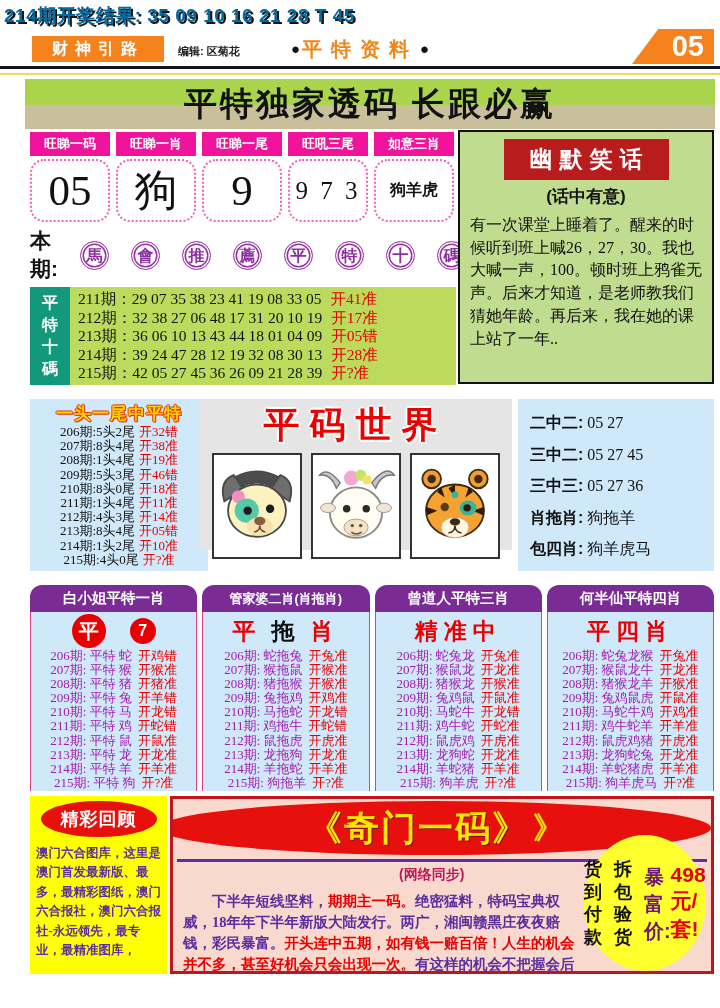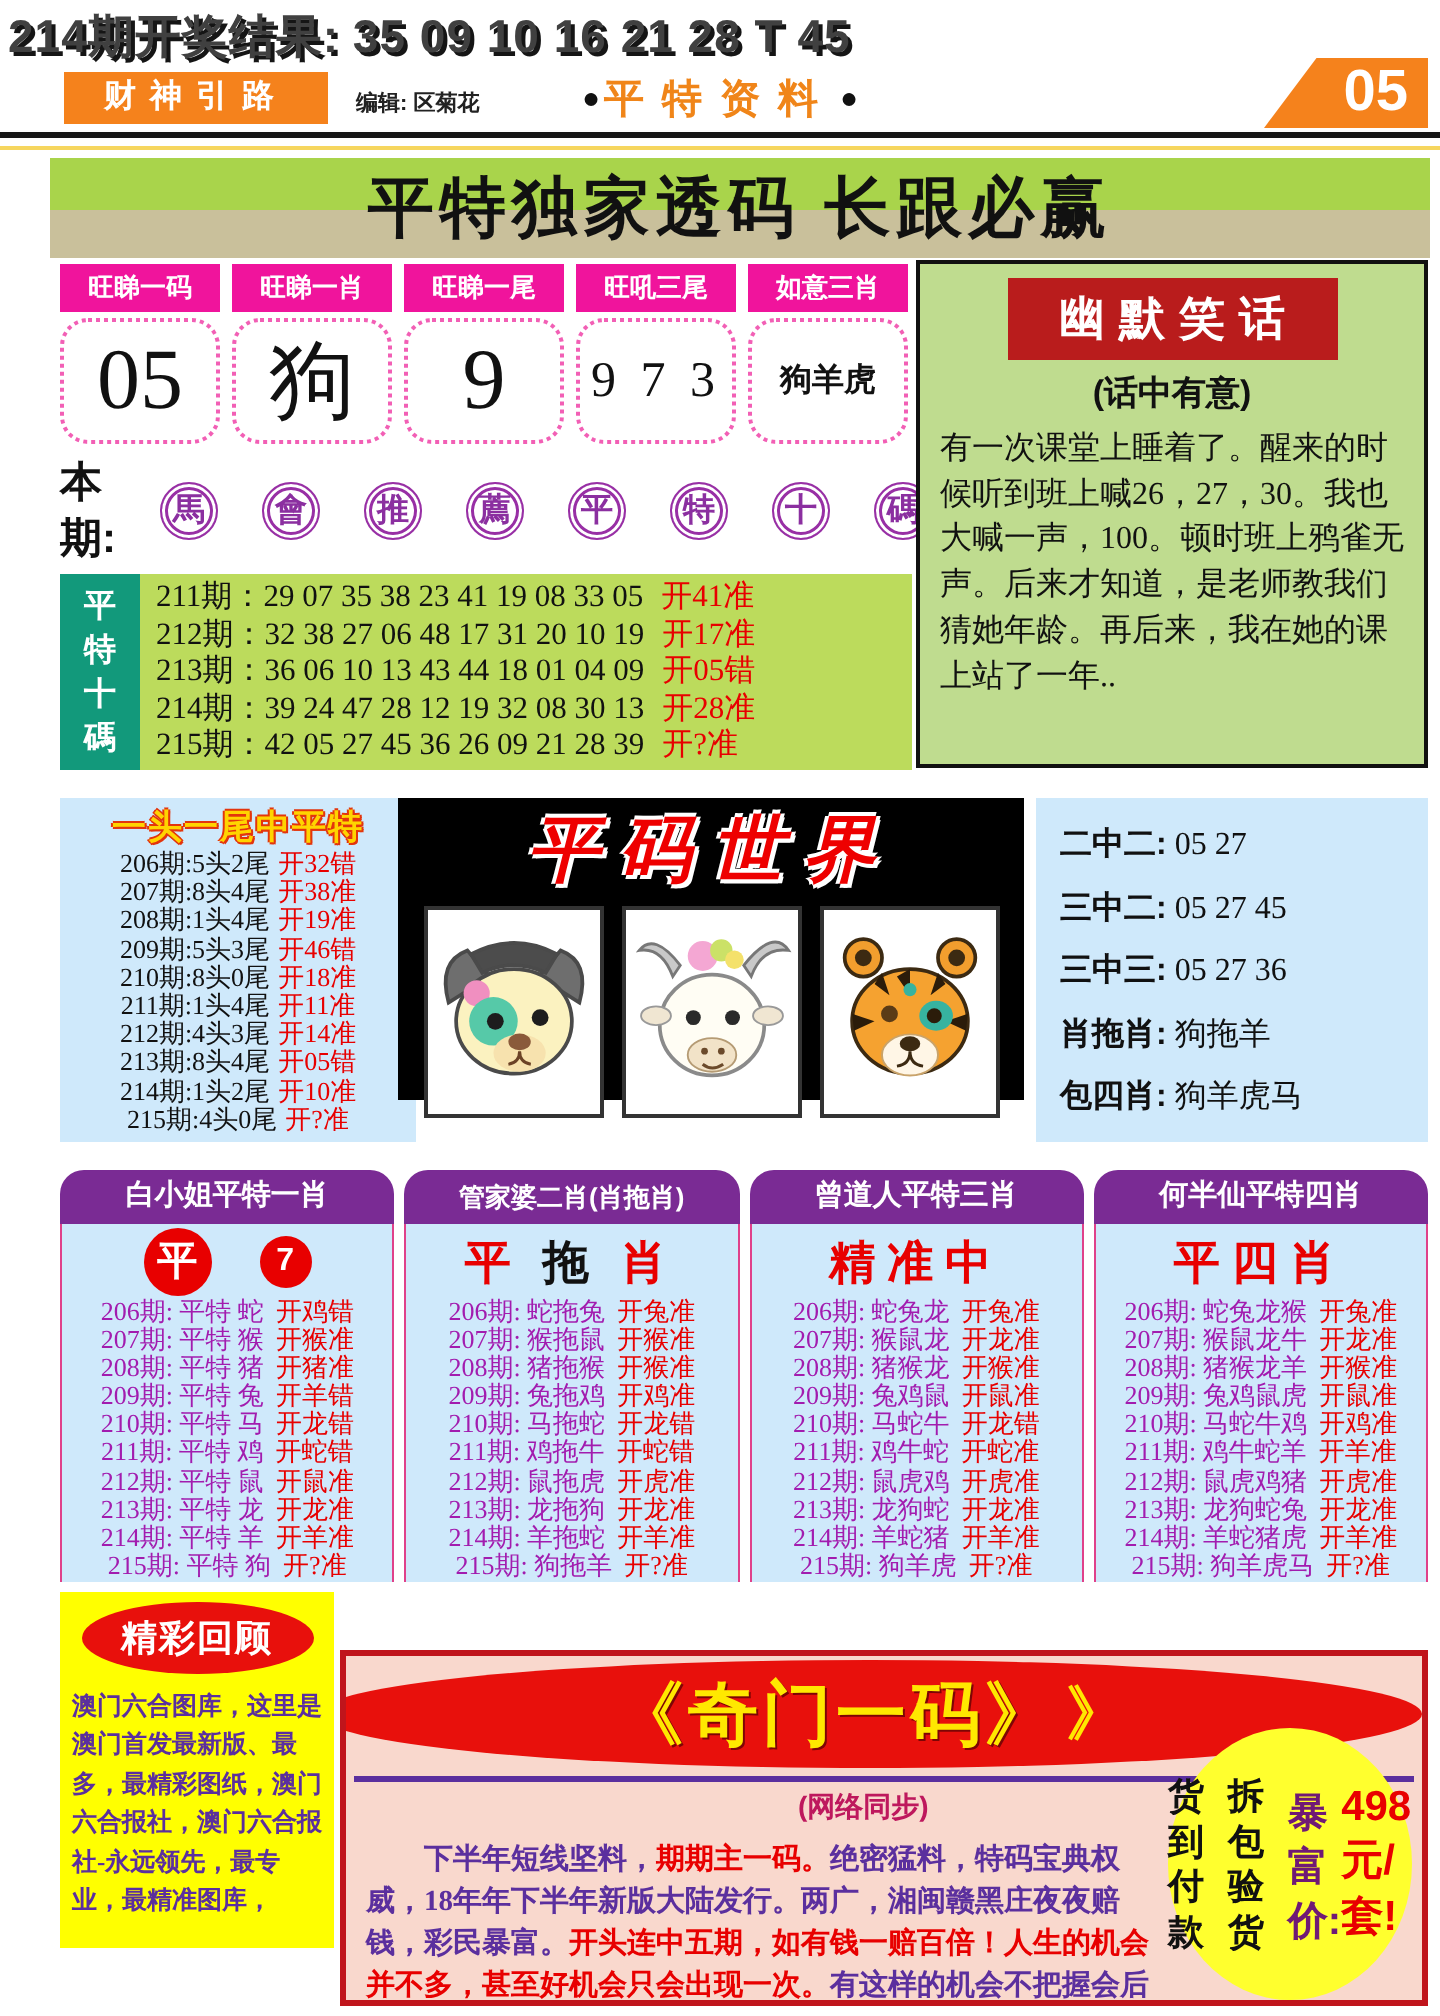--- a/index.html
+++ b/index.html
@@ -1,20 +1,20 @@
 <!DOCTYPE html>
 <html><head>
 <meta charset="utf-8">
 <style>
   html,body{margin:0;padding:0;background:#fff;}
   .page{position:relative;width:720px;height:1008px;background:#fff;overflow:hidden;
         font-family:"Liberation Sans","DejaVu Sans",sans-serif;}
 
   
-  .result-line{position:absolute;left:4px;top:3px;font-size:23px;font-weight:bold;color:#404040;
+  .result-line{position:absolute;left:4px;top:3px;font-size:19px;font-weight:bold;color:#0369a1;
                letter-spacing:.5px;text-shadow:2px 2px 0 #151515;white-space:nowrap;}
   .brand-box{position:absolute;left:32px;top:36px;width:132px;height:26px;background:#f5821c;
              color:#fff;font-size:16px;font-weight:bold;text-align:center;line-height:26px;letter-spacing:7px;}
   .editor{position:absolute;left:178px;top:44px;font-size:11px;color:#222;font-weight:bold;}
   .section-title{position:absolute;left:0;right:0;top:36px;text-align:center;font-size:20px;font-weight:bold;}
   .section-title .st-text{color:#f08519;letter-spacing:9px;margin:0 2px;}
   .section-title .dot{color:#111;font-size:15px;vertical-align:2px;}
   .page-no{position:absolute;right:6px;top:29px;width:82px;height:35px;background:#f5821c;
            clip-path:polygon(32% 0,100% 0,100% 100%,0 100%);color:#fff;font-size:29px;font-weight:bold;
            text-align:right;line-height:35px;padding-right:10px;box-sizing:border-box;}
@@ -69,21 +69,21 @@
 
   
   .headtail{position:absolute;left:30px;top:399px;width:178px;height:172px;background:#cfe9fb;
             padding-top:3px;box-sizing:border-box;}
   .ht-title{text-align:center;font-size:17px;font-weight:bold;color:#ffd400;letter-spacing:1px;
             text-shadow:-1px 0 #e3350d,1px 0 #e3350d,0 -1px #e3350d,0 1px #e3350d,1px 1px #e3350d;}
   .ht-row{font-size:13px;line-height:14.2px;text-align:center;color:#111;white-space:nowrap;
           font-family:"Liberation Serif","DejaVu Serif",serif;}
   .ht-row .res{color:#e80000;margin-left:4px;}
 
-  .pingma{position:absolute;left:199px;top:399px;width:313px;height:151px;background:#000000;font-style:italic;}
+  .pingma{position:absolute;left:199px;top:399px;width:313px;height:151px;background:#e5e5e5;}
   .pm-title{text-align:center;font-size:36px;font-weight:bold;color:#ee0000;letter-spacing:10px;
             margin-top:2px;text-shadow:-2px 0 #fff,2px 0 #fff,0 -2px #fff,0 2px #fff,2px 2px #fff;}
   .pm-boxes{display:flex;justify-content:center;gap:9px;margin-top:3px;}
   .animal-box{width:90px;height:106px;background:#fff;border:2px solid #333;box-sizing:border-box;
               display:flex;align-items:center;justify-content:center;}
 
   .combos{position:absolute;left:518px;top:399px;width:196px;height:172px;background:#cfe9fb;
           padding:8px 0 0 12px;box-sizing:border-box;}
   .cb-row{font-size:16px;line-height:31.5px;white-space:nowrap;}
   .cb-row .lbl{font-weight:bold;color:#111;}
@@ -109,21 +109,21 @@
   .frow .fp{color:#a21caf;} .frow .fr{color:#e80000;}
 
   
   .recall{position:absolute;left:30px;top:796px;width:137px;height:178px;background:#ffff00;
           padding:5px 6px 0 6px;box-sizing:border-box;}
   .recall-title{width:116px;height:36px;margin:0 auto;background:#e8100c;border-radius:50%;color:#fff;
                 font-size:18px;font-weight:bold;text-align:center;line-height:36px;letter-spacing:1px;}
   .recall-body{margin-top:7px;color:#5b2f9e;font-size:12.5px;font-weight:600;line-height:1.55;
                font-family:"Liberation Serif","DejaVu Serif",serif;}
 
-  .ad{position:absolute;left:170px;top:825px;width:544px;height:178px;background:#f9d8cd;
+  .ad{position:absolute;left:170px;top:796px;width:544px;height:178px;background:#f9d8cd;
       border:3px solid #c0151c;box-sizing:border-box;overflow:hidden;}
   .rocket{position:absolute;left:-14px;top:2px;width:552px;height:54px;background:#e8100c;
           border-radius:50%;display:flex;align-items:center;justify-content:center;gap:4px;}
   .rocket-text{color:#ffe800;font-size:35px;font-weight:bold;letter-spacing:2px;text-shadow:1px 1px 0 #7d0505;}
   .rocket-arrow{color:#ffe800;font-size:30px;font-weight:bold;}
   .purple-line{position:absolute;left:4px;right:4px;top:60px;height:3px;background:#5b2f9e;}
   .sync{position:absolute;left:226px;top:67px;color:#be185d;font-size:14px;font-weight:bold;}
   .ad-body{position:absolute;left:10px;top:92px;width:402px;font-size:14.5px;font-weight:bold;
            line-height:1.45;font-family:"Liberation Serif","DejaVu Serif",serif;}
   .ad-body span[data-c="purple"]{color:#5b2f9e;}

